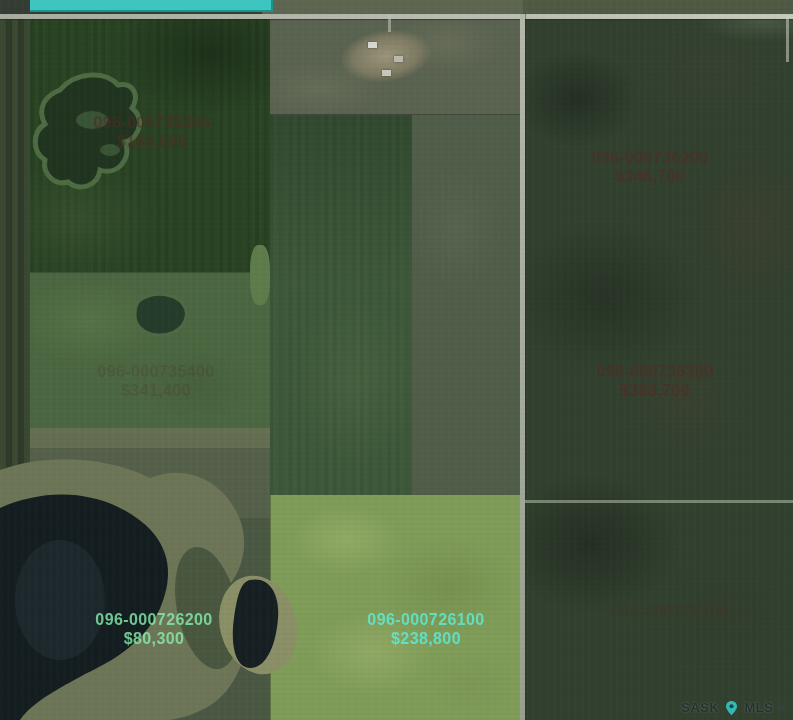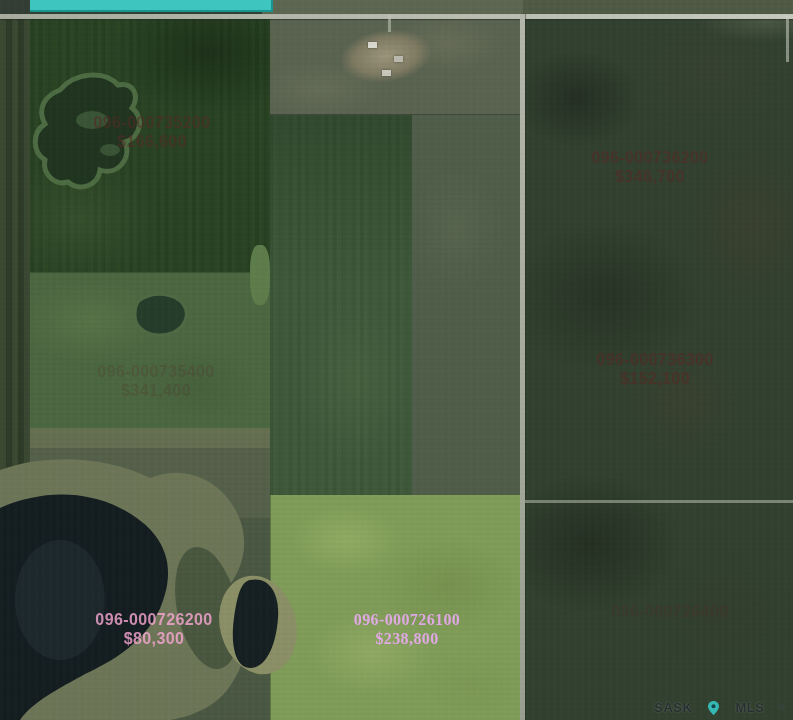--- a/index.html
+++ b/index.html
@@ -85,21 +85,21 @@
       repeating-linear-gradient(0deg,rgba(0,0,0,.035) 0 2px,transparent 2px 5px),
       repeating-linear-gradient(90deg,rgba(255,255,255,.025) 0 3px,transparent 3px 7px);}
   #selection-rect{left:30px;top:0;width:243px;height:12px;border-bottom:2px solid #17958e;border-right:2px solid #17958e;}
 
   
   .parcel-label{position:absolute;transform:translateX(-50%);text-align:center;
     font-weight:700;font-size:16px;line-height:19px;letter-spacing:.4px;white-space:nowrap;}
   .parcel-label span{display:block;}
 
   
-  #watermark{right:8px;bottom:5px;display:flex;align-items:center;gap:15px;
+  #watermark{right:8px;bottom:5px;display:flex;align-items:center;gap:6px;
     font-weight:700;font-size:13px;color:#272f31;letter-spacing:.5px;
     text-shadow:0 0 2px rgba(255,255,255,.25);}
   #watermark sup{font-size:7px;}
 </style>
 </head>
 <body>
 
 <div id="map">
 
   <div class="abs" id="strip-top"></div>
@@ -153,29 +153,29 @@
         <span>$166,600</span>
       </div>
       <div class="parcel-label" style="left: 650px; top: 113px; opacity: 0.6; color: rgb(85, 42, 36); margin-top: 35px;">
         <span>096-000736200</span>
         <span>$346,700</span>
       </div>
       <div class="parcel-label" style="left: 156px; top: 362px; opacity: 0.22; color: rgb(85, 42, 36);">
         <span>096-000735400</span>
         <span>$341,400</span>
       </div>
-      <div class="parcel-label" style="left: 655px; top: 350px; opacity: 0.62; color: rgb(85, 42, 36);">
+      <div class="parcel-label" style="left: 655px; top: 362px; opacity: 0.62; color: rgb(85, 42, 36);">
         <span>096-000736300</span>
-        <span>$152,100</span>
+        <span>$383,700</span>
       </div>
-      <div class="parcel-label" style="left: 154px; top: 610px; opacity: 0.8; color: #f9a8d4;">
+      <div class="parcel-label" style="left: 154px; top: 610px; opacity: 0.8; color: #86efac;">
         <span>096-000726200</span>
         <span>$80,300</span>
       </div>
-      <div class="parcel-label" style="left: 407px; top: 610px; opacity: 0.85; color: #f0abfc; font-family: Liberation Serif, serif;">
+      <div class="parcel-label" style="left: 426px; top: 610px; opacity: 0.85; color: #5eead4;">
         <span>096-000726100</span>
         <span>$238,800</span>
       </div>
       <div class="parcel-label" style="left: 670px; top: 602px; opacity: 0.25; color: rgb(85, 42, 36);">
         <span>096-000726400</span>
       </div>
     </div>
 
   <div class="abs" id="selection-rect" style="background: rgb(62, 197, 191); border-bottom-color: rgb(23, 149, 142); border-right-color: rgb(23, 149, 142);"></div>
 

